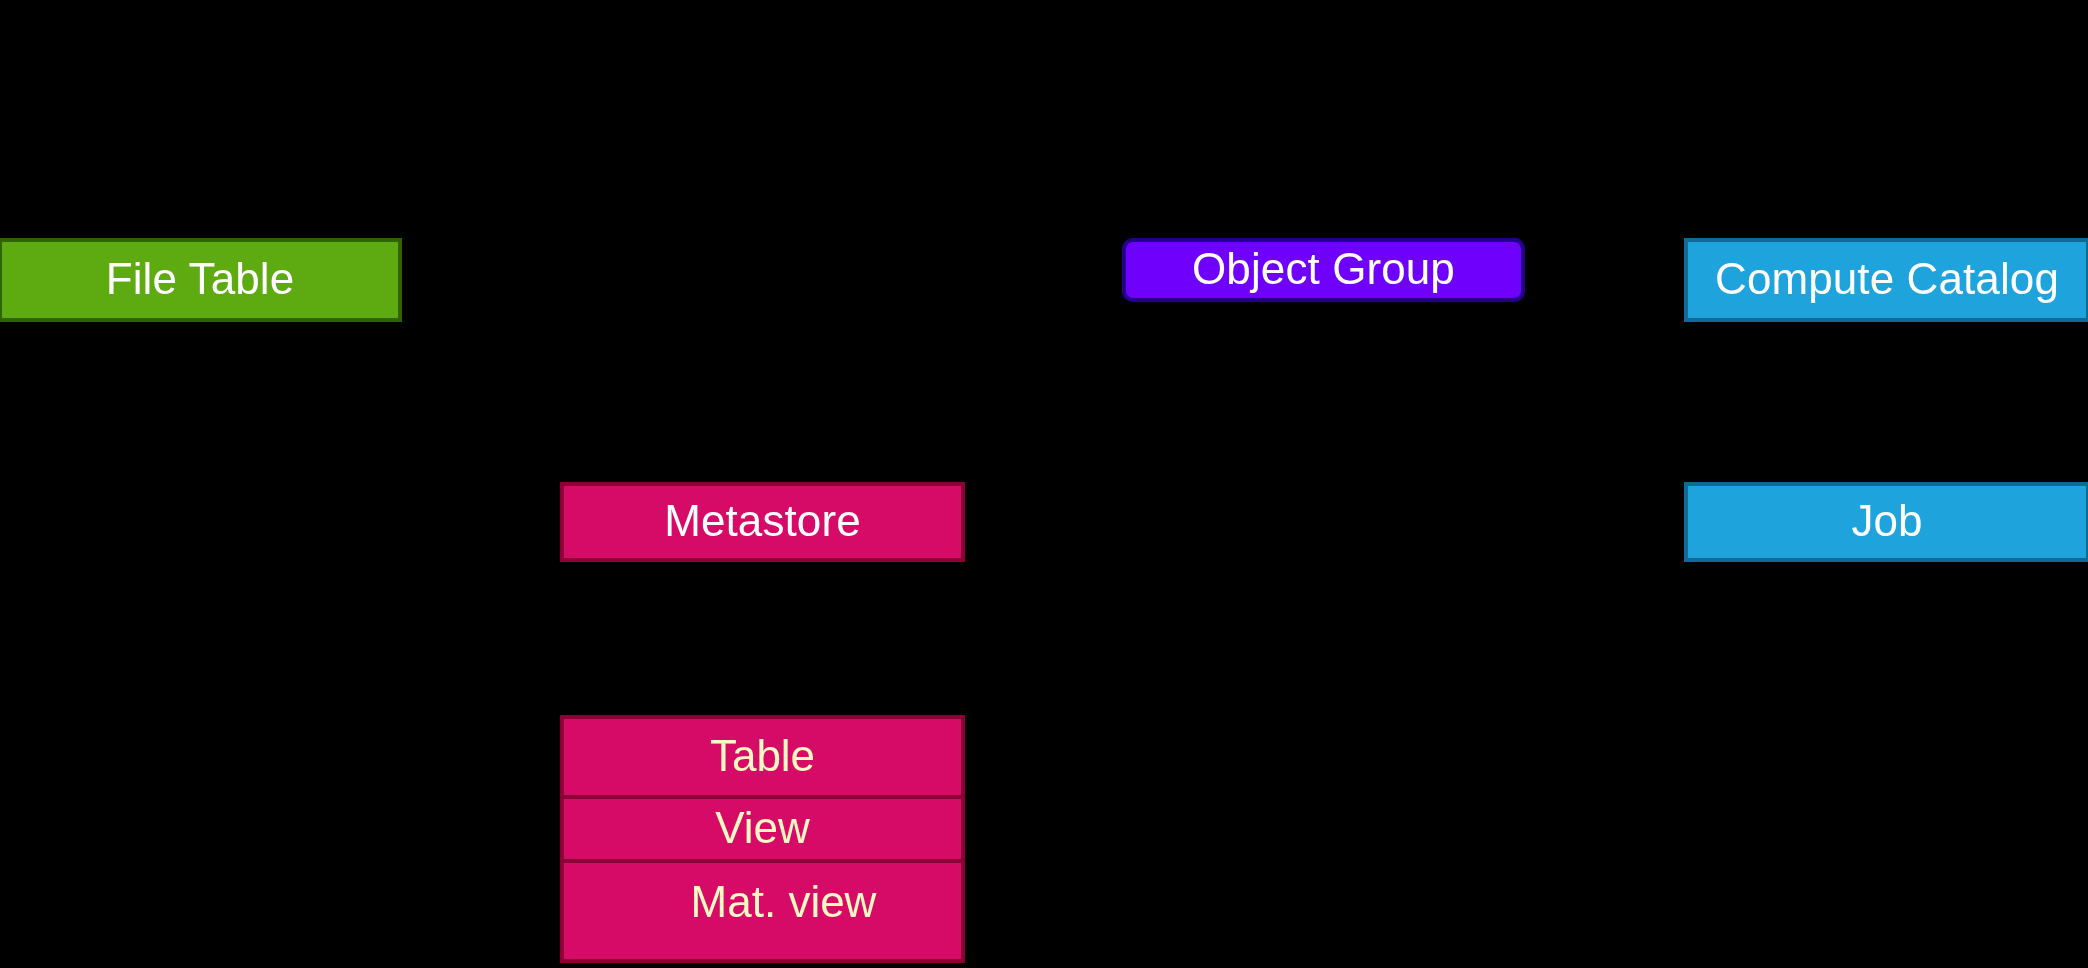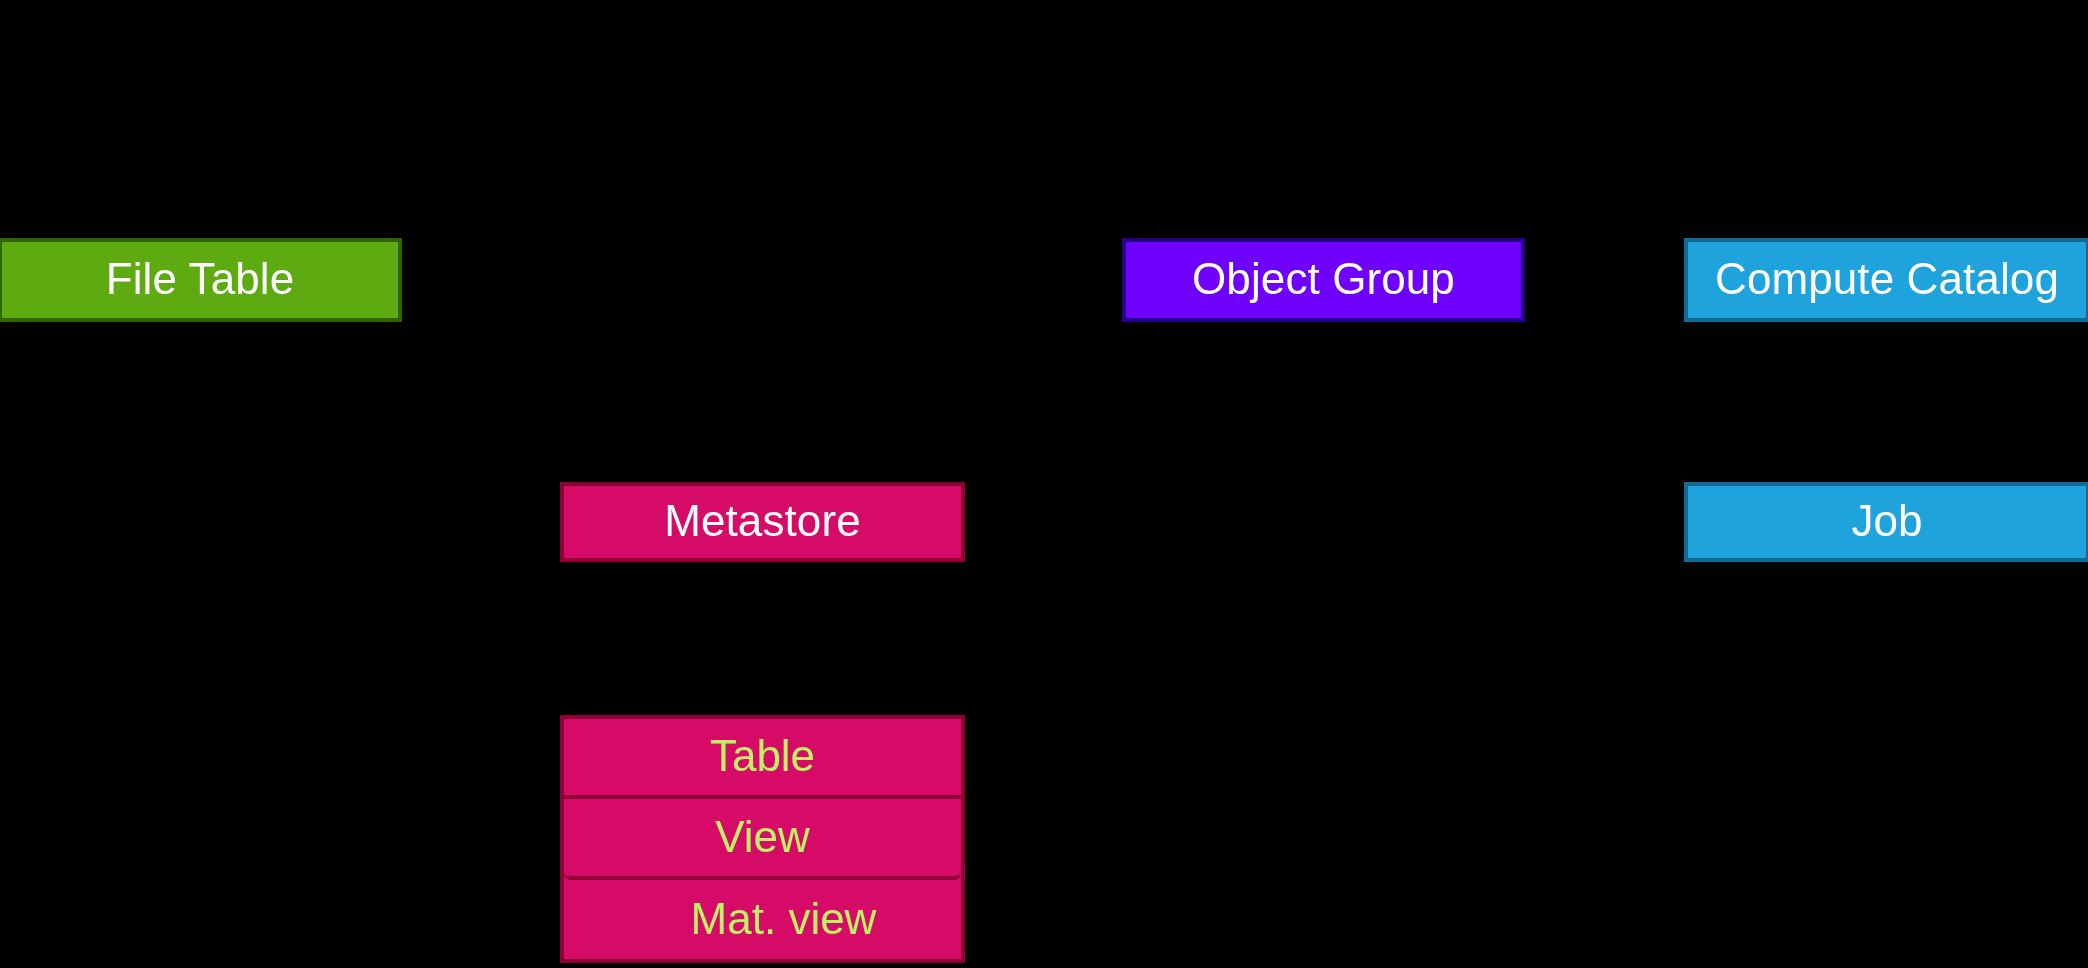--- a/index.html
+++ b/index.html
@@ -76,21 +76,21 @@
     box-sizing: border-box;
     border: 4px solid #8E0034;
     background: #D60B68;
     overflow: hidden;
   }
   .stack-cell {
     box-sizing: border-box;
     display: flex;
     align-items: center;
     justify-content: center;
-    color: #bef264;
+    color: #fef9c3;
     font-size: 44px;
     line-height: 1;
     white-space: nowrap;
     background: #D60B68;
     border-bottom: 4px solid #8E0034;
     overflow: hidden;
   }
   .stack-cell:last-child {
     border-bottom: none;
   }
@@ -115,41 +115,41 @@
       <path d="M 762 562 L 762 715"></path>
     </g>
   </svg>
 
 
   <div class="node n-filesystem" style="left:-2px; top:238px; width:404px; height:84px;">
     <span class="node-label">File Table</span>
   </div>
 
 
-  <div class="node n-objectgroup" style="left:1122px; top:238px; width:403px; height:84px;">
+  <div class="node n-objectgroup" style="left:1122px; top:238px; width:403px; height:64px;border-radius:11px;">
     <span class="node-label">Object Group</span>
   </div>
 
   <div class="node n-compute" style="left:1684px; top:238px; width:406px; height:84px;">
     <span class="node-label">Compute Catalog</span>
   </div>
 
   <div class="node n-catalog" style="left:560px; top:482px; width:405px; height:80px;">
     <span class="node-label">Metastore</span>
   </div>
 
   <div class="node n-compute" style="left:1684px; top:482px; width:406px; height:80px;">
     <span class="node-label">Job</span>
   </div>
 
   <div class="stack" style="left:560px; top:715px; width:405px; height:248px;">
     <div class="stack-cell" style="height:80px;">
       <span class="node-label">Table</span>
     </div>
-    <div class="stack-cell" style="height:81px;border-radius:7px;">
+    <div class="stack-cell" style="height:64px;">
       <span class="node-label">View</span>
     </div>
     <div class="stack-cell" style="height:80px;padding-left:42px;">
       <span class="node-label">Mat. view</span>
     </div>
   </div>
 
 </div>
 
 </body></html>

